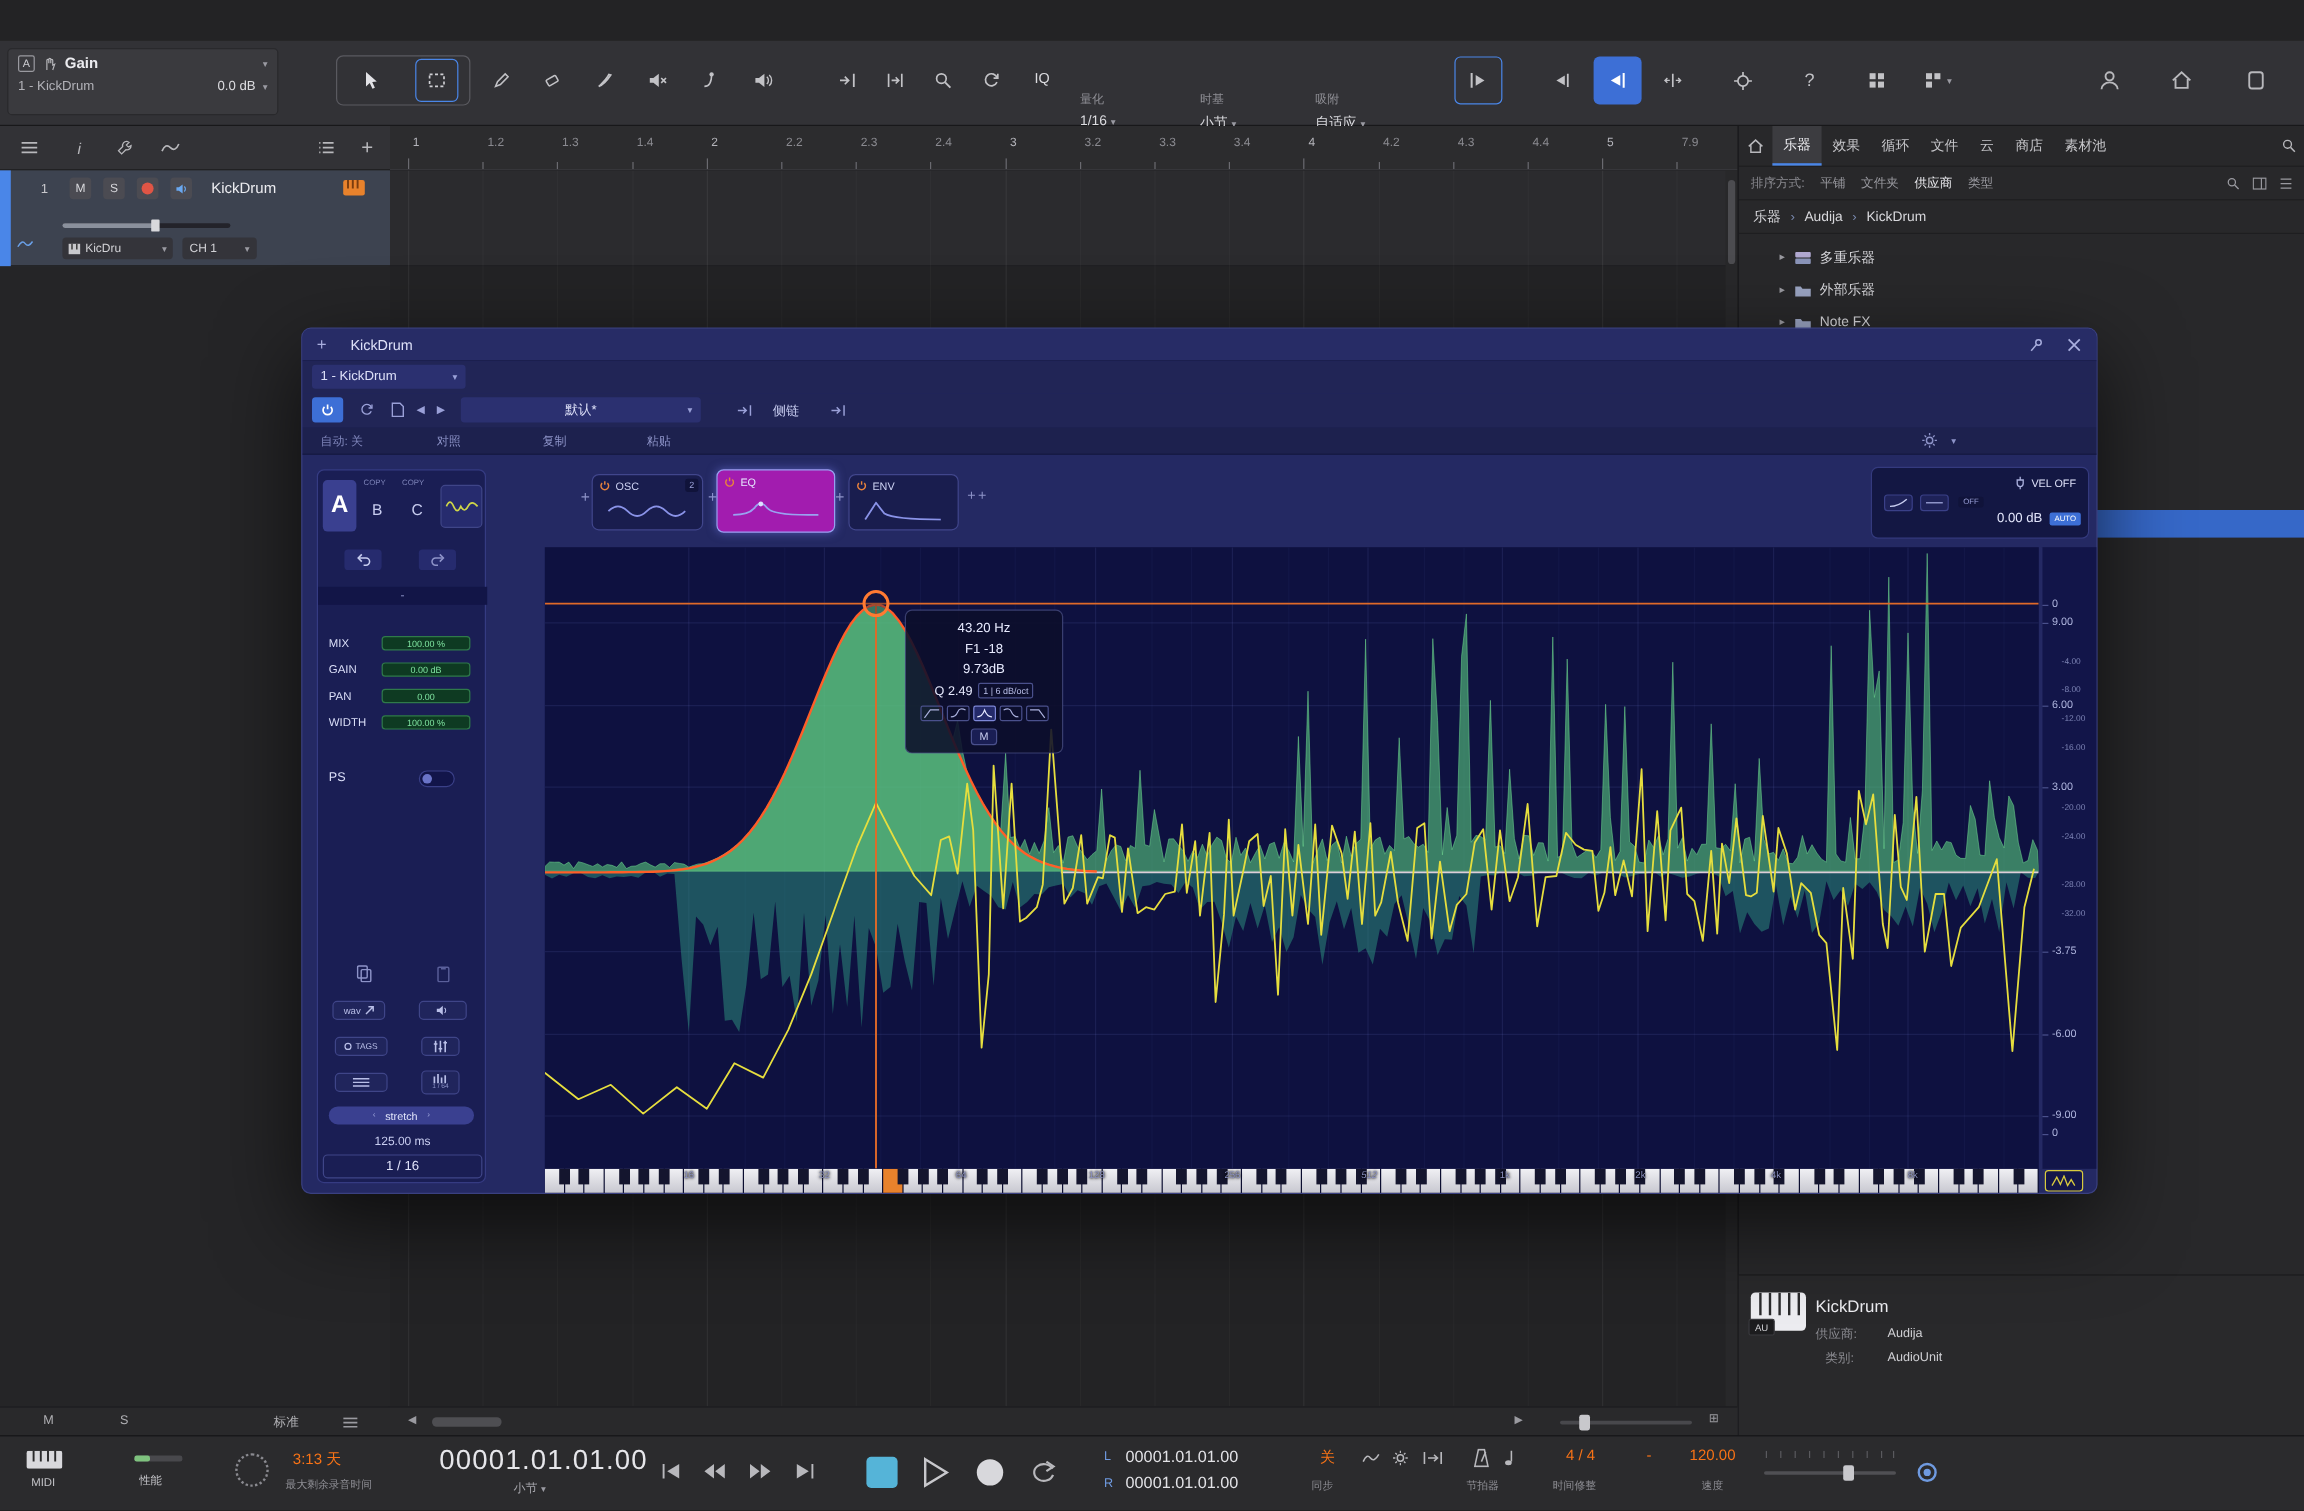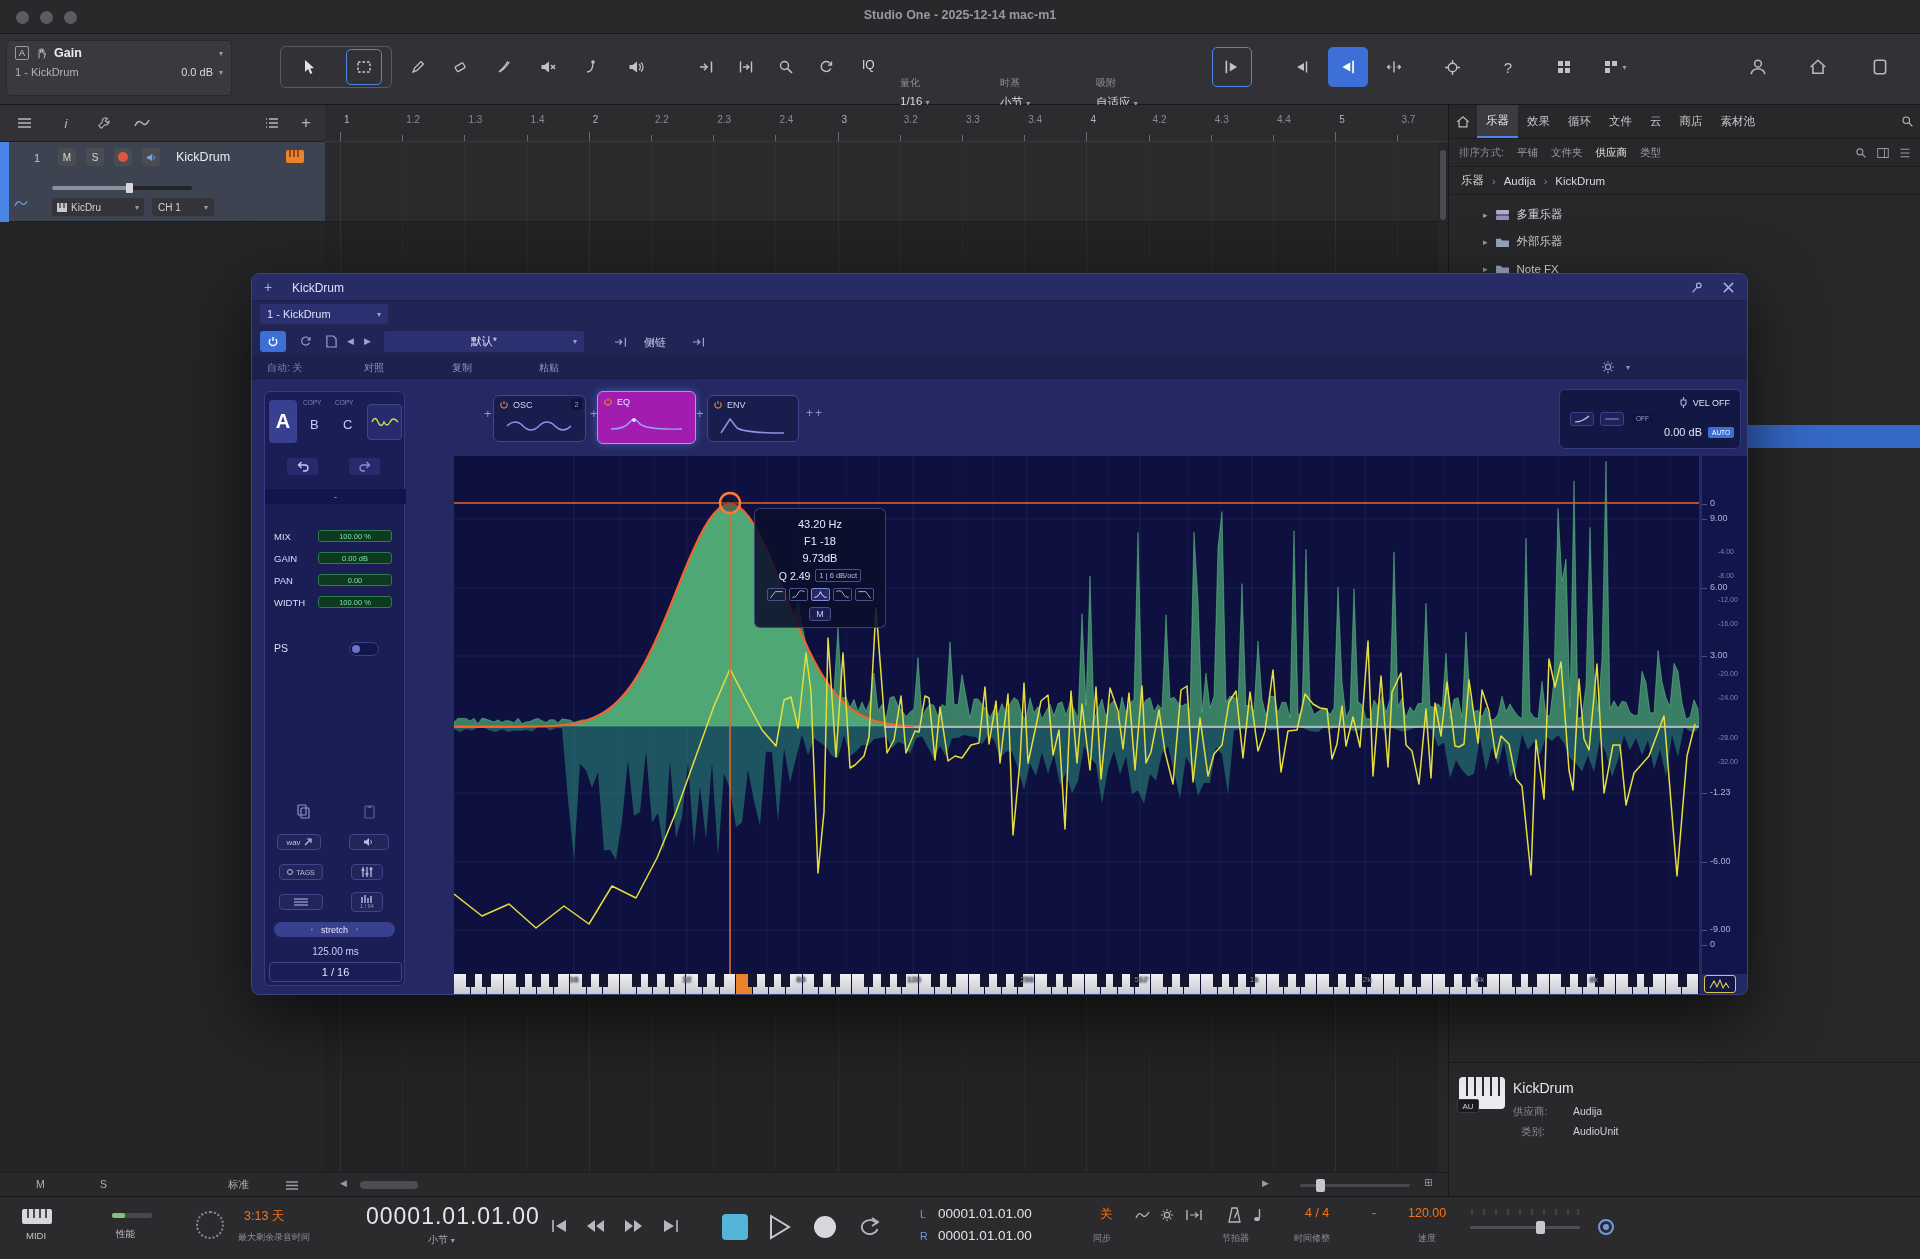--- a/index.html
+++ b/index.html
@@ -20,26 +20,20 @@
 .tab{padding:8px 9px;font-size:11.5px;color:#c6c6ca}
 .ttip-line{text-align:center;font-size:11px;color:#e8ebff;line-height:17px}
 .tr-lab{font-size:9px;color:#8e8e94}
 .tr-val{font-size:12.5px;color:#f97316}
 </style>
 </head>
 <body>
 
 <div class="screen">
 
-  <div class="ab" style="left:0;top:0;width:1920px;height:34px;background:#29292b;border-bottom:1px solid #1a1a1c">
-    <div class="ab" style="left:16px;top:11px;width:13px;height:13px;border-radius:50%;background:#5c5c60"></div>
-    <div class="ab" style="left:40px;top:11px;width:13px;height:13px;border-radius:50%;background:#5c5c60"></div>
-    <div class="ab" style="left:64px;top:11px;width:13px;height:13px;border-radius:50%;background:#5c5c60"></div>
-    <div class="ab" style="left:0;top:8px;width:1920px;text-align:center;font-size:12.5px;color:#98989e;font-weight:bold">Studio One - 2025-12-14 mac-m1</div>
-  </div>
 
   <div class="ab" style="left:0;top:34px;width:1920px;height:71px;background:#323236;border-bottom:1px solid #18181a">
 
     <div class="ab" style="left:6px;top:6px;width:226px;height:56px;background:#3a3a3e;border:1px solid #29292c;border-radius:4px;padding:5px 8px">
       <div style="display:flex;align-items:center;gap:6px">
         <span style="width:14px;height:14px;border:1px solid #9a9aa0;border-radius:2px;font-size:9px;color:#cfcfd4;display:flex;align-items:center;justify-content:center">A</span>
         <svg width="13" height="13" viewBox="0 0 16 16">
             <path d="M5 14V7m0 0V4a1 1 0 0 1 2 0v3m0 0V3a1 1 0 0 1 2 0v4m0 0V4a1 1 0 0 1 2 0v5l2-1-2 6" stroke="#b8b8bc" fill="none" stroke-width="1.2"></path>
           </svg>
         <span style="font-size:12.5px;color:#ececf0;font-weight:bold">Gain</span>
@@ -303,21 +297,21 @@
       <div style="position: absolute; left: 765.4px; top: 9px; font-size: 10px; color: rgb(180, 180, 186);">4</div>
       <div style="position: absolute; left: 761.4px; bottom: 0px; width: 1px; height: 9px; background: rgb(106, 106, 112);"></div>
       <div style="position: absolute; left: 827.6px; top: 9px; font-size: 10px; color: rgb(138, 138, 144);">4.2</div>
       <div style="position: absolute; left: 823.6px; bottom: 0px; width: 1px; height: 6px; background: rgb(106, 106, 112);"></div>
       <div style="position: absolute; left: 889.8px; top: 9px; font-size: 10px; color: rgb(138, 138, 144);">4.3</div>
       <div style="position: absolute; left: 885.8px; bottom: 0px; width: 1px; height: 6px; background: rgb(106, 106, 112);"></div>
       <div style="position: absolute; left: 952px; top: 9px; font-size: 10px; color: rgb(138, 138, 144);">4.4</div>
       <div style="position: absolute; left: 948px; bottom: 0px; width: 1px; height: 6px; background: rgb(106, 106, 112);"></div>
       <div style="position: absolute; left: 1014.2px; top: 9px; font-size: 10px; color: rgb(180, 180, 186);">5</div>
       <div style="position: absolute; left: 1010.2px; bottom: 0px; width: 1px; height: 9px; background: rgb(106, 106, 112);"></div>
-      <div style="position: absolute; left: 1076.4px; top: 9px; font-size: 10px; color: rgb(138, 138, 144);">3.7</div>
+      <div style="position: absolute; left: 1076.4px; top: 9px; font-size: 10px; color: rgb(138, 138, 144);">7.9</div>
       <div style="position: absolute; left: 1072.4px; bottom: 0px; width: 1px; height: 6px; background: rgb(106, 106, 112);"></div>
     </div>
 
   <div class="ab" style="left:325px;top:142px;width:1123px;height:1030px;background:#232325;overflow:hidden">
     <div class="ab" style="left:0;top:0;width:1123px;height:80px;background:#2b2b2e;border-bottom:1px solid #1f1f21"></div>
     <div class="ab" id="arrange-grid" style="left:0;top:0;width:1123px;height:1030px">
         <div style="position: absolute; left: 15px; top: 0px; height: 1030px; width: 1px; background: rgba(255, 255, 255, 0.06);"></div>
         <div style="position: absolute; left: 77.2px; top: 0px; height: 1030px; width: 1px; background: rgba(255, 255, 255, 0.027);"></div>
         <div style="position: absolute; left: 139.4px; top: 0px; height: 1030px; width: 1px; background: rgba(255, 255, 255, 0.027);"></div>
         <div style="position: absolute; left: 201.6px; top: 0px; height: 1030px; width: 1px; background: rgba(255, 255, 255, 0.027);"></div>
@@ -709,21 +703,21 @@
 
     <div class="ab" id="db-scale" style="left:1449px;top:182px;width:48px;height:518px;background:#121549;border-left:1px solid #2a2f6a">
         <div style="position: absolute; left: 8px; top: 42px; font-size: 9px; color: rgb(174, 180, 221);">0</div>
         <div style="position: absolute; left: 0px; top: 48px; width: 5px; height: 1px; background: rgb(74, 80, 140);"></div>
         <div style="position: absolute; left: 8px; top: 57px; font-size: 9px; color: rgb(174, 180, 221);">9.00</div>
         <div style="position: absolute; left: 0px; top: 63px; width: 5px; height: 1px; background: rgb(74, 80, 140);"></div>
         <div style="position: absolute; left: 8px; top: 126px; font-size: 9px; color: rgb(174, 180, 221);">6.00</div>
         <div style="position: absolute; left: 0px; top: 132px; width: 5px; height: 1px; background: rgb(74, 80, 140);"></div>
         <div style="position: absolute; left: 8px; top: 194px; font-size: 9px; color: rgb(174, 180, 221);">3.00</div>
         <div style="position: absolute; left: 0px; top: 200px; width: 5px; height: 1px; background: rgb(74, 80, 140);"></div>
-        <div style="position: absolute; left: 8px; top: 331px; font-size: 9px; color: rgb(174, 180, 221);">-1.23</div>
+        <div style="position: absolute; left: 8px; top: 331px; font-size: 9px; color: rgb(174, 180, 221);">-3.75</div>
         <div style="position: absolute; left: 0px; top: 337px; width: 5px; height: 1px; background: rgb(74, 80, 140);"></div>
         <div style="position: absolute; left: 8px; top: 400px; font-size: 9px; color: rgb(174, 180, 221);">-6.00</div>
         <div style="position: absolute; left: 0px; top: 406px; width: 5px; height: 1px; background: rgb(74, 80, 140);"></div>
         <div style="position: absolute; left: 8px; top: 468px; font-size: 9px; color: rgb(174, 180, 221);">-9.00</div>
         <div style="position: absolute; left: 0px; top: 474px; width: 5px; height: 1px; background: rgb(74, 80, 140);"></div>
         <div style="position: absolute; left: 8px; top: 483px; font-size: 9px; color: rgb(174, 180, 221);">0</div>
         <div style="position: absolute; left: 0px; top: 489px; width: 5px; height: 1px; background: rgb(74, 80, 140);"></div>
         <div style="position: absolute; left: 16px; top: 92px; font-size: 7px; color: rgb(125, 132, 181);">-4.00</div>
         <div style="position: absolute; left: 16px; top: 116px; font-size: 7px; color: rgb(125, 132, 181);">-8.00</div>
         <div style="position: absolute; left: 16px; top: 140px; font-size: 7px; color: rgb(125, 132, 181);">-12.00</div>

